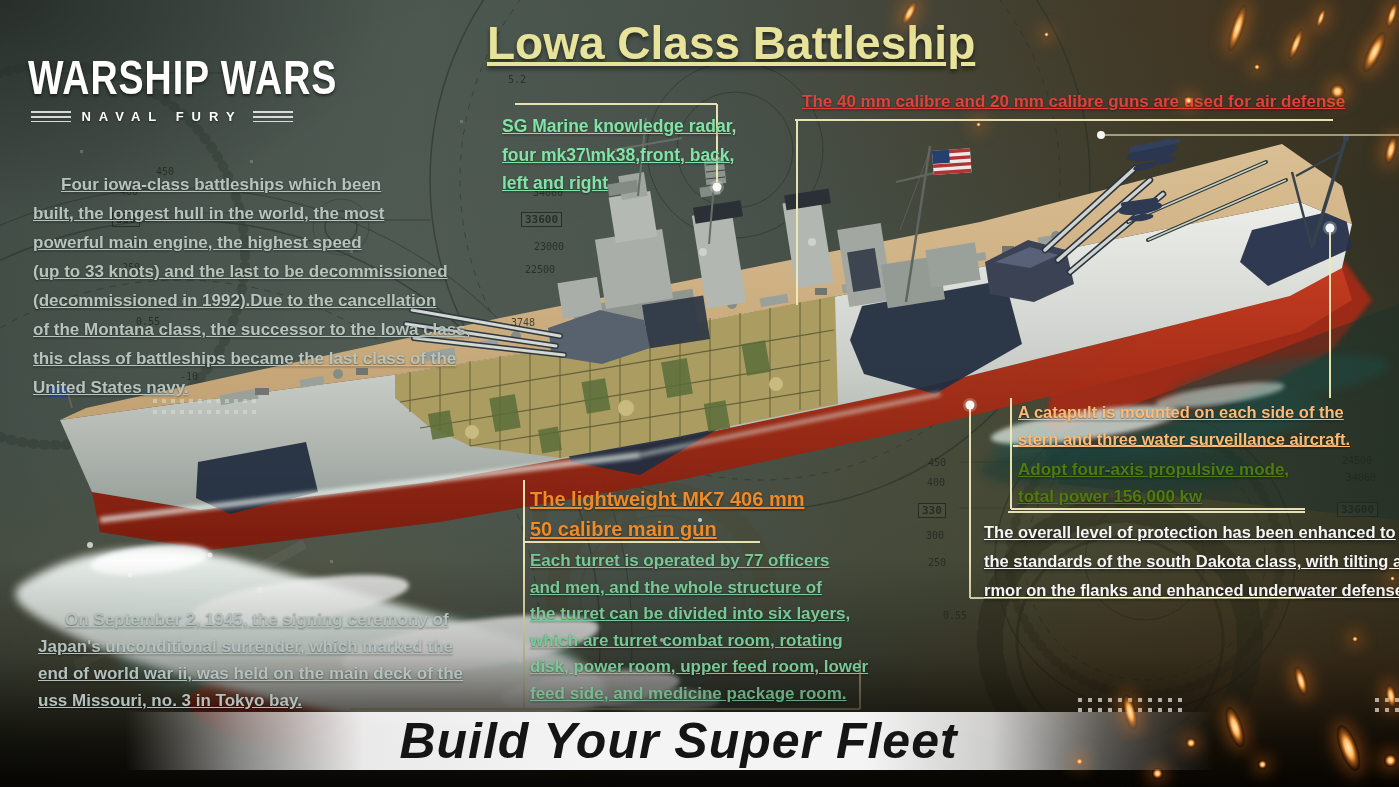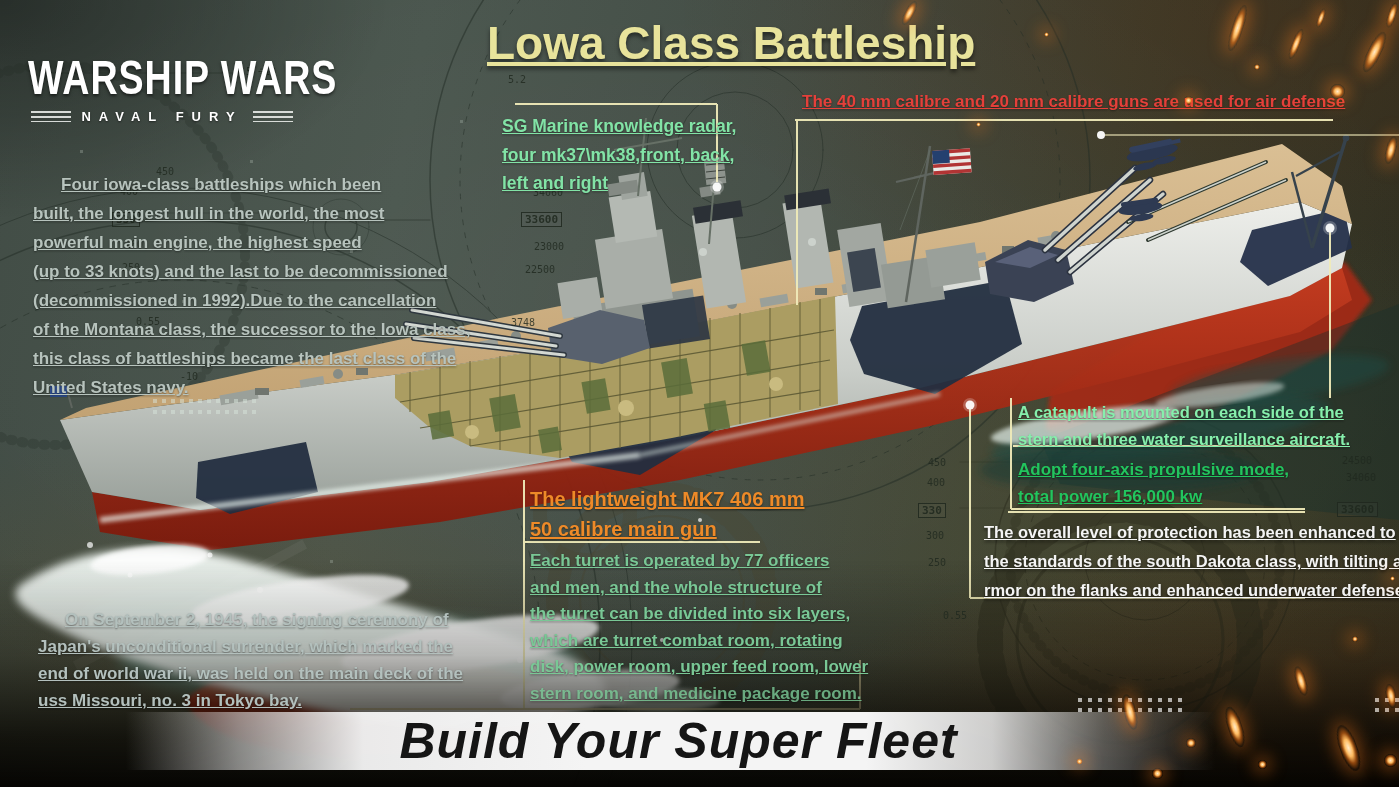--- a/index.html
+++ b/index.html
@@ -459,26 +459,26 @@
   <div class="txt lbl-radar" style="color: rgb(130, 227, 166);">
     <div class="ln">SG Marine knowledge radar,</div>
     <div class="ln">four mk37\mk38,front, back,</div>
     <div class="ln">left and right</div>
   </div>
 
   <div class="txt lbl-air" style="color: rgb(228, 64, 58);">
     <div class="ln">The 40 mm calibre and 20 mm calibre guns are used for air defense</div>
   </div>
 
-  <div class="txt lbl-catapult" style="color: #86efac;">
+  <div class="txt lbl-catapult" style="color: #fdba74;">
     <div class="ln">A catapult is mounted on each side of the</div>
     <div class="ln">stern and three water surveillance aircraft.</div>
   </div>
 
-  <div class="txt lbl-prop" style="color: #22c55e;">
+  <div class="txt lbl-prop" style="color: #4d7c0f;">
     <div class="ln">Adopt four-axis propulsive mode,</div>
     <div class="ln">total power 156,000 kw</div>
   </div>
 
   <div class="txt lbl-prot" style="color: rgb(244, 244, 244);">
     <div class="ln">The overall level of protection has been enhanced to</div>
     <div class="ln">the standards of the south Dakota class, with tilting a</div>
     <div class="ln">rmor on the flanks and enhanced underwater defenses</div>
   </div>
 
@@ -486,21 +486,21 @@
     <div class="ln">The lightweight MK7 406 mm</div>
     <div class="ln"> 50 calibre main gun</div>
   </div>
 
   <div class="txt lbl-turret" style="color: rgb(121, 199, 149);">
     <div class="ln">Each turret is operated by 77 officers</div>
     <div class="ln">and men, and the whole structure of</div>
     <div class="ln">the turret can be divided into six layers,</div>
     <div class="ln">which are turret combat room, rotating</div>
     <div class="ln">disk, power room, upper feed room, lower</div>
-    <div class="ln">stern room, and medicine package room.</div>
+    <div class="ln">feed side, and medicine package room.</div>
   </div>
 
   <div class="txt history">
     <div class="ln">On September 2, 1945, the signing ceremony of</div>
     <div class="ln">Japan's unconditional surrender, which marked the</div>
     <div class="ln">end of world war ii, was held on the main deck of the</div>
     <div class="ln">uss Missouri, no. 3 in Tokyo bay.</div>
   </div>
 
   <div class="banner">

